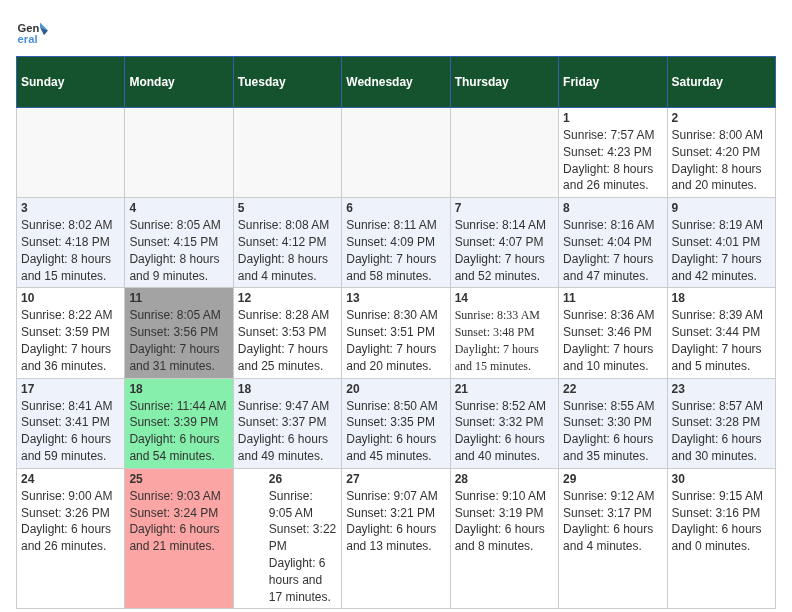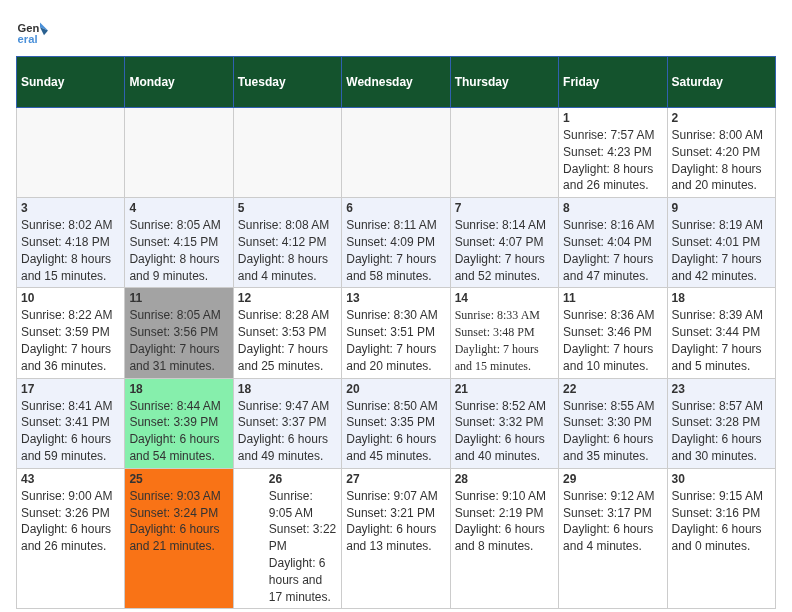--- a/index.html
+++ b/index.html
@@ -223,21 +223,21 @@
       </tr>
       <tr>
         <td style="background: rgb(238, 242, 251);">
           <div class="day-number">17</div>
           <div class="day-detail" style="white-space: pre-line;">Sunrise: 8:41 AM
 Sunset: 3:41 PM
 Daylight: 6 hours and 59 minutes.</div>
         </td>
         <td style="background: #86efac;">
           <div class="day-number">18</div>
-          <div class="day-detail" style="white-space: pre-line;">Sunrise: 8:44 AM
+          <div class="day-detail" style="white-space: pre-line;">Sunrise: 11:44 AM
 Sunset: 3:39 PM
 Daylight: 6 hours and 54 minutes.</div>
         </td>
         <td style="background: rgb(238, 242, 251);">
           <div class="day-number">18</div>
           <div class="day-detail" style="white-space: pre-line;">Sunrise: 9:47 AM
 Sunset: 3:37 PM
 Daylight: 6 hours and 49 minutes.</div>
         </td>
         <td style="background: rgb(238, 242, 251);">
@@ -260,47 +260,47 @@
         </td>
         <td style="background: rgb(238, 242, 251);">
           <div class="day-number">23</div>
           <div class="day-detail" style="white-space: pre-line;">Sunrise: 8:57 AM
 Sunset: 3:28 PM
 Daylight: 6 hours and 30 minutes.</div>
         </td>
       </tr>
       <tr>
         <td style="background: rgb(255, 255, 255);">
-          <div class="day-number">43</div>
+          <div class="day-number">24</div>
           <div class="day-detail" style="white-space: pre-line;">Sunrise: 9:00 AM
 Sunset: 3:26 PM
 Daylight: 6 hours and 26 minutes.</div>
         </td>
-        <td style="background: #f97316;">
+        <td style="background: #fca5a5;">
           <div class="day-number">25</div>
           <div class="day-detail" style="white-space: pre-line;">Sunrise: 9:03 AM
 Sunset: 3:24 PM
 Daylight: 6 hours and 21 minutes.</div>
         </td>
         <td style="background: rgb(255, 255, 255); padding-left: 35px;">
           <div class="day-number">26</div>
           <div class="day-detail" style="white-space: pre-line;">Sunrise: 9:05 AM
 Sunset: 3:22 PM
 Daylight: 6 hours and 17 minutes.</div>
         </td>
         <td style="background: rgb(255, 255, 255);">
           <div class="day-number">27</div>
           <div class="day-detail" style="white-space: pre-line;">Sunrise: 9:07 AM
 Sunset: 3:21 PM
 Daylight: 6 hours and 13 minutes.</div>
         </td>
         <td style="background: rgb(255, 255, 255);">
           <div class="day-number">28</div>
           <div class="day-detail" style="white-space: pre-line;">Sunrise: 9:10 AM
-Sunset: 2:19 PM
+Sunset: 3:19 PM
 Daylight: 6 hours and 8 minutes.</div>
         </td>
         <td style="background: rgb(255, 255, 255);">
           <div class="day-number">29</div>
           <div class="day-detail" style="white-space: pre-line;">Sunrise: 9:12 AM
 Sunset: 3:17 PM
 Daylight: 6 hours and 4 minutes.</div>
         </td>
         <td style="background: rgb(255, 255, 255);">
           <div class="day-number">30</div>

